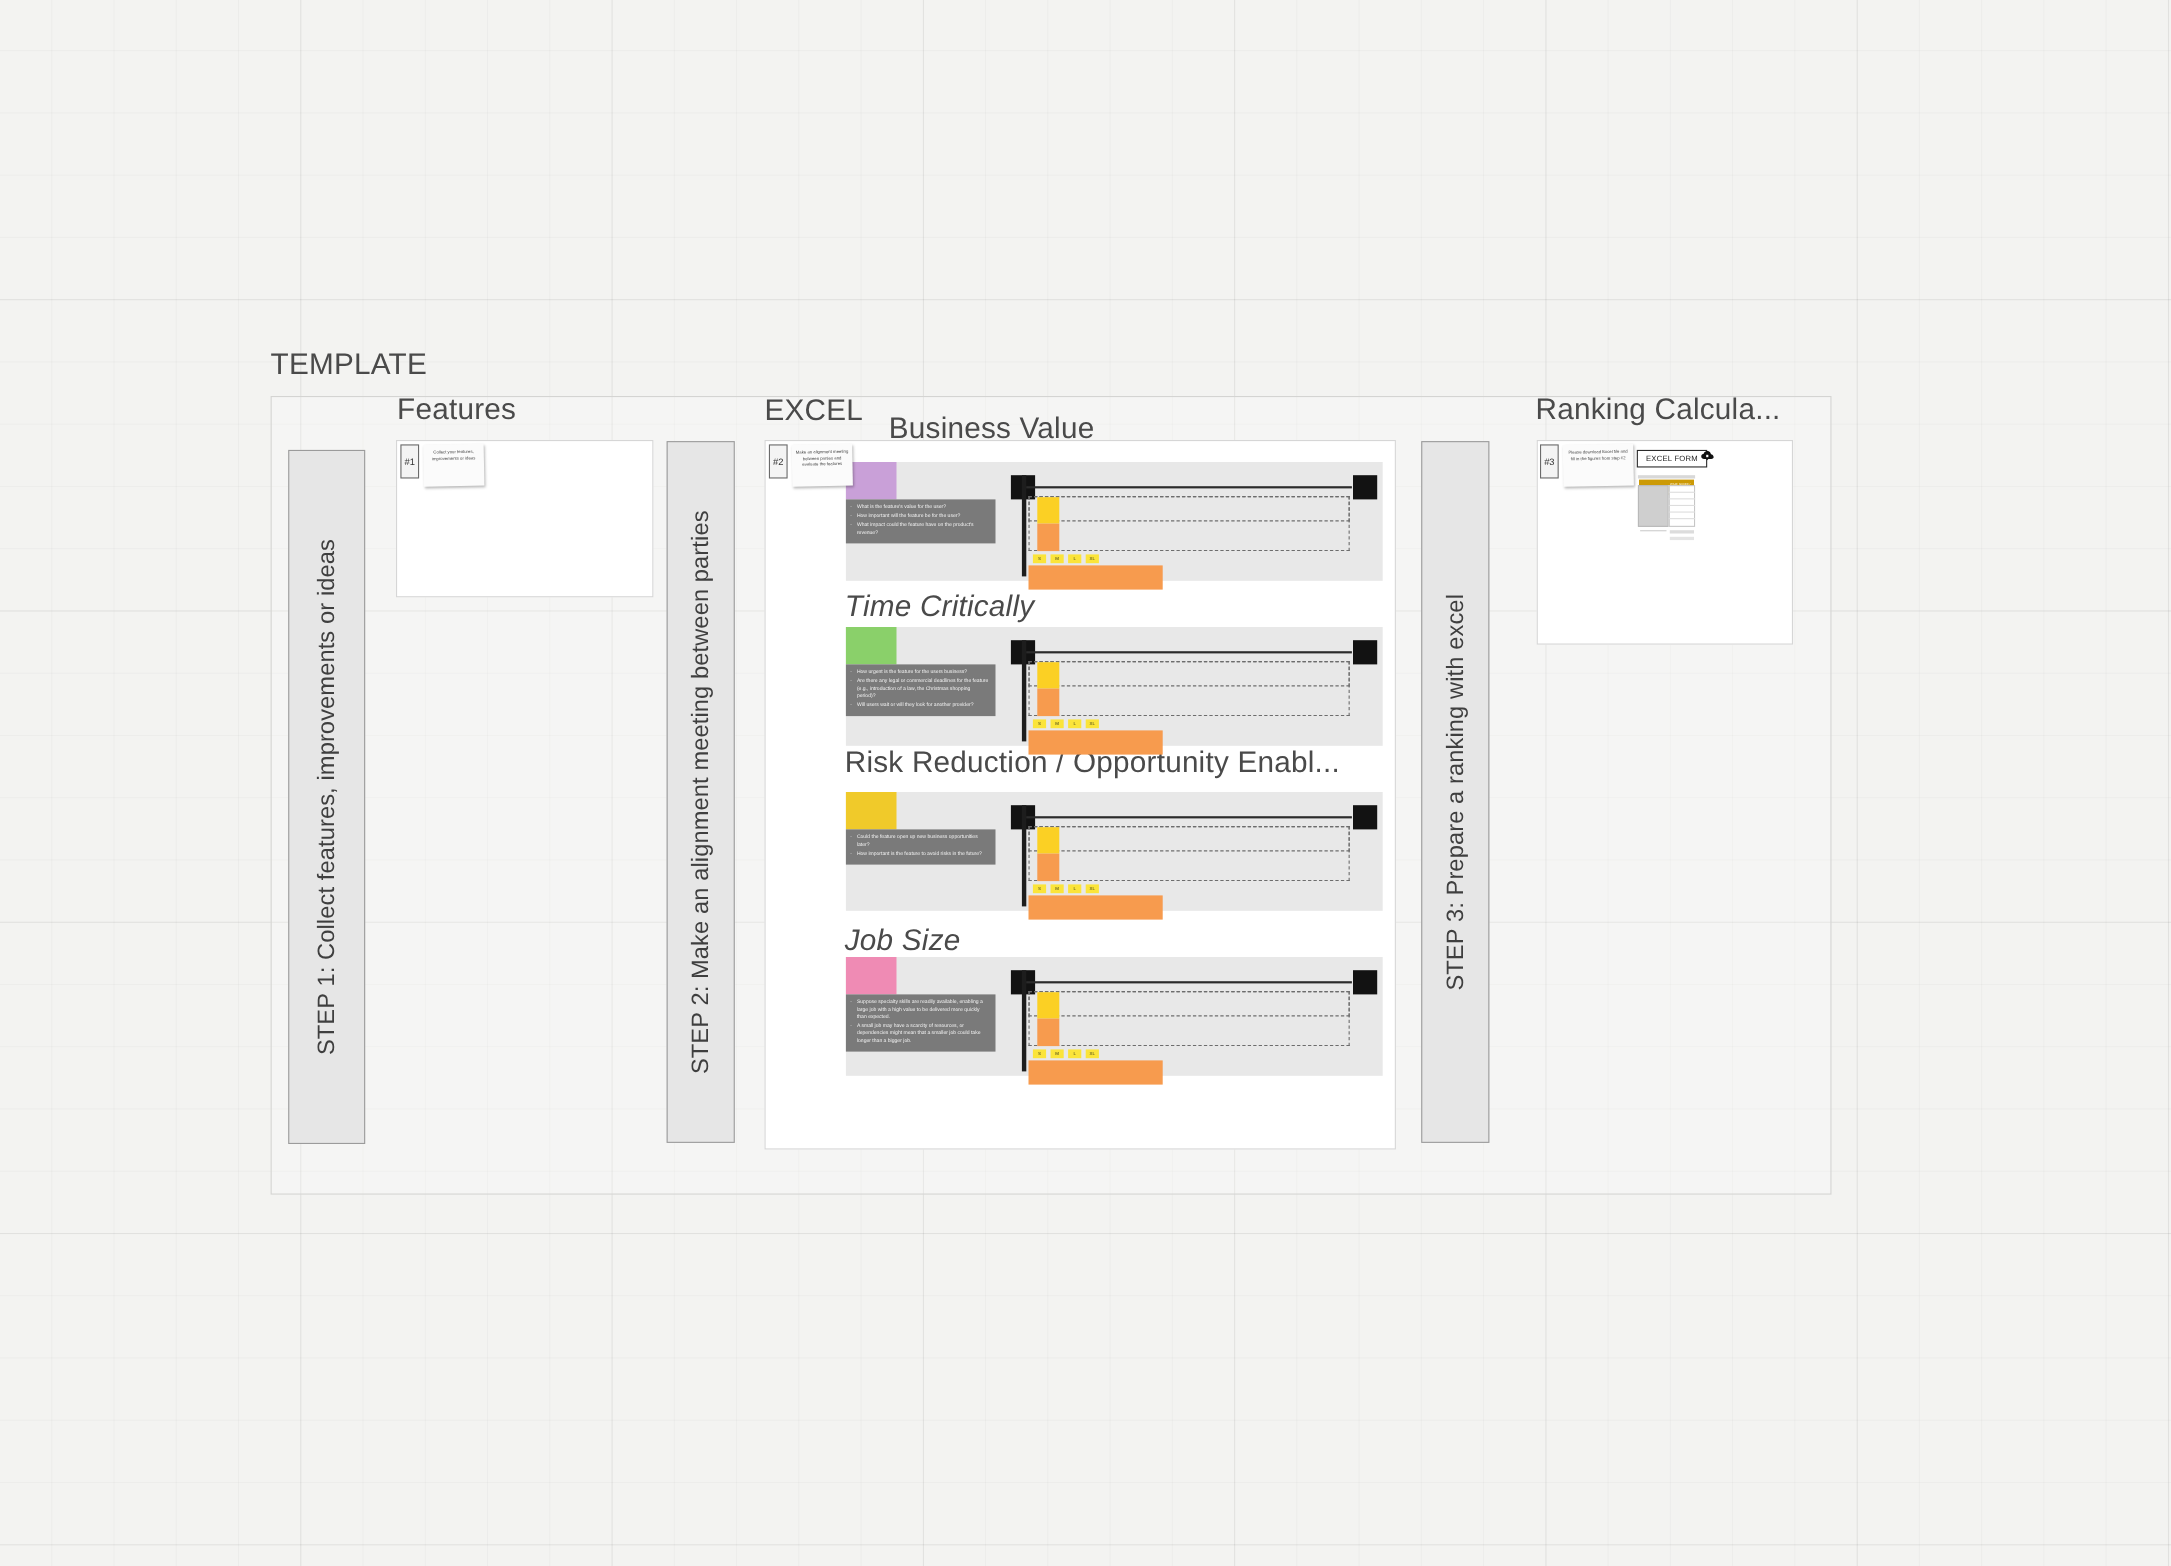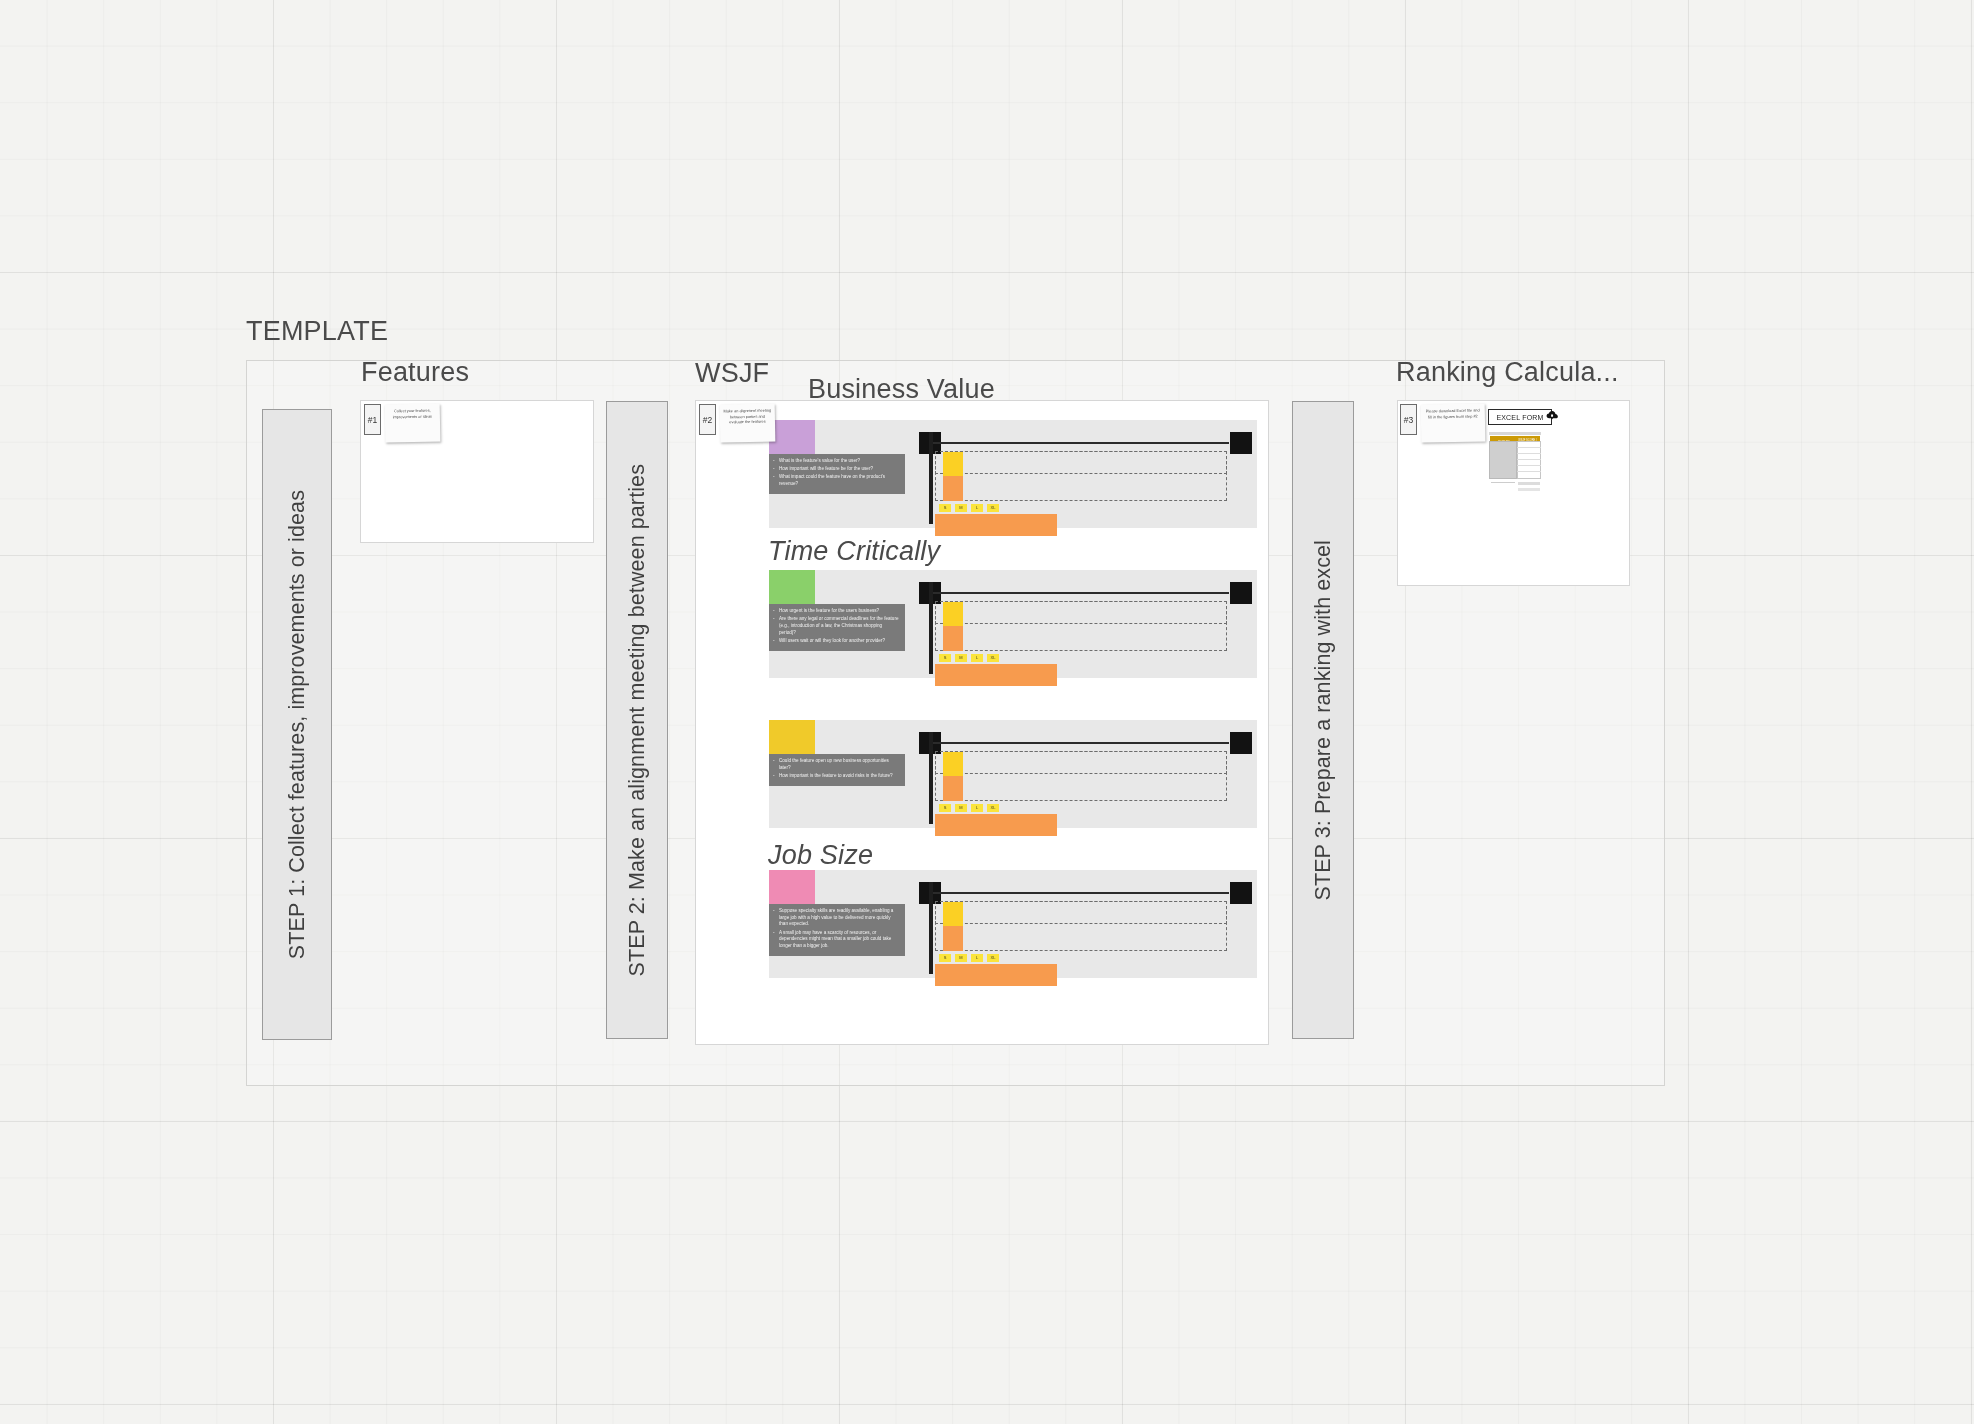--- a/index.html
+++ b/index.html
@@ -342,29 +342,30 @@
     <span class="vtext">STEP 1: Collect features, improvements or ideas</span>
   </div>
   <div class="step-bar" id="step2">
     <span class="vtext">STEP 2: Make an alignment meeting between parties</span>
   </div>
   <div class="step-bar" id="step3">
     <span class="vtext">STEP 3: Prepare a ranking with excel</span>
   </div>
 
   <div class="section-title" id="title-features">Features</div>
-  <div class="section-title" id="title-wsjf">WSJF</div>
+  <div class="section-title" id="title-wsjf">EXCEL</div>
   <div class="section-title" id="title-ranking">Ranking Calcula...</div>
 
   <div class="panel" id="panel-features"></div>
   <div class="panel" id="panel-wsjf"></div>
   <div class="panel" id="panel-ranking"></div>
 
   <div class="crit-heading" id="head-bv">Business Value</div>
   <div class="crit-heading" id="head-tc">Time Critically</div>
+  <div class="crit-heading" id="head-rr">Risk Reduction / Opportunity Enabl...</div>
   <div class="crit-heading" id="head-js">Job Size</div>
 
   <div class="crit" id="crit-bv">
     <div class="crit-swatch" style="background:#c9a0d8"></div>
     <ul class="crit-questions">
       <li>What is the feature's value for the user?</li>
       <li>How important will the feature be for the user?</li>
       <li>What impact could the feature have on the product's revenue?</li>
     </ul>
     <div class="chart">

